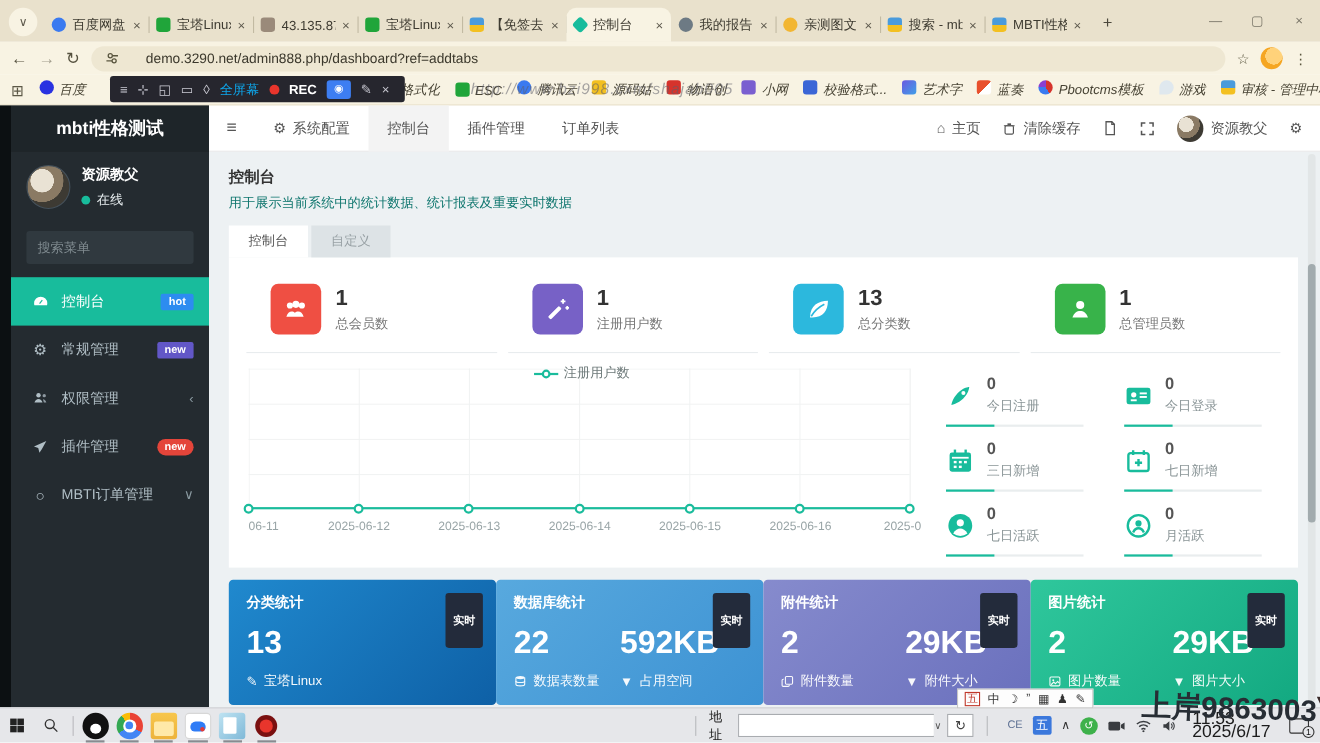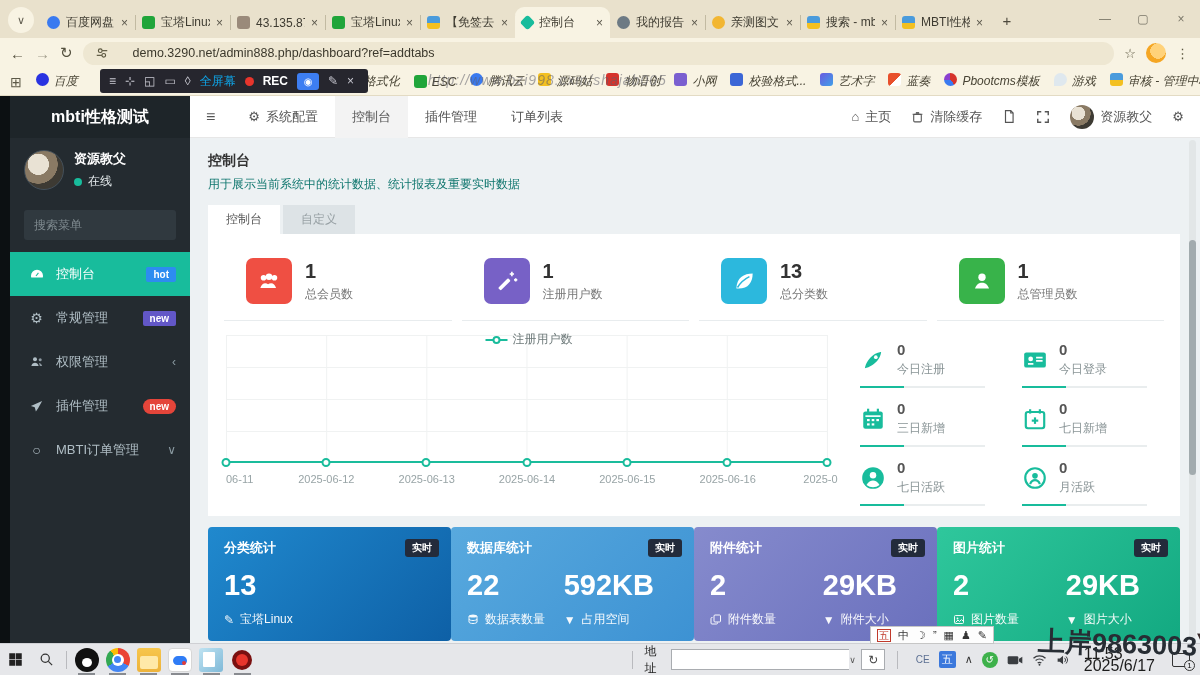--- a/index.html
+++ b/index.html
@@ -123,21 +123,21 @@
   .mini-underline { position:absolute; bottom:4px; left:0; width:92%; height:2px; background:#e9edee; }
   .mini-underline i { display:block; width:44px; height:2px; background:#18bc9c; }
 
   .bcards { display:flex; margin-top:11px; }
   .bcard { flex:1; height:114px; border-radius:4px; padding:12px 16px; color:#fff; position:relative; }
   .bcard.c1 { background:linear-gradient(135deg,#2089ce,#0e60a6); }
   .bcard.c2 { background:linear-gradient(135deg,#58a9de,#3d92d3); }
   .bcard.c3 { background:linear-gradient(135deg,#868bcd,#6a70bd); }
   .bcard.c4 { background:linear-gradient(135deg,#2fc79c,#13a981); }
   .bc-title { font-size:13px; font-weight:bold; }
-  .bc-badge { position:absolute; right:12px; top:12px; background:#232b3b; font-size:10px; font-weight:bold; padding:2px 7px; border-radius:3px; }
+  .bc-badge { position:absolute; right:12px; top:12px; background:#232b3b; font-size:10px; font-weight:bold; padding:18px 7px; border-radius:3px; }
   .bc-vals { display:flex; justify-content:space-between; margin-top:12px; padding-right:24px; }
   .bc-val { font-size:29px; font-weight:bold; }
   .bc-cap { font-size:12px; margin-top:9px; display:flex; align-items:center; gap:6px; opacity:.95; }
 
   #scrollbar { position:absolute; right:4px; top:140px; width:7px; height:498px; background:#e2e6e7; border-radius:4px; }
   #scrollbar .thumb { position:absolute; top:100px; width:7px; height:235px; background:#a2abae; border-radius:4px; }
 
   
   #imebar { position:absolute; left:870px; top:626px; height:18px; background:#fdfdfd; border:1px solid #c6c6c6; display:flex; align-items:center; gap:7px; padding:0 6px; z-index:55; font-size:11px; color:#333; }
   .wubi { color:#c0392b; border:1px solid #c0392b; font-size:10px; line-height:11px; padding:0 1px; }

